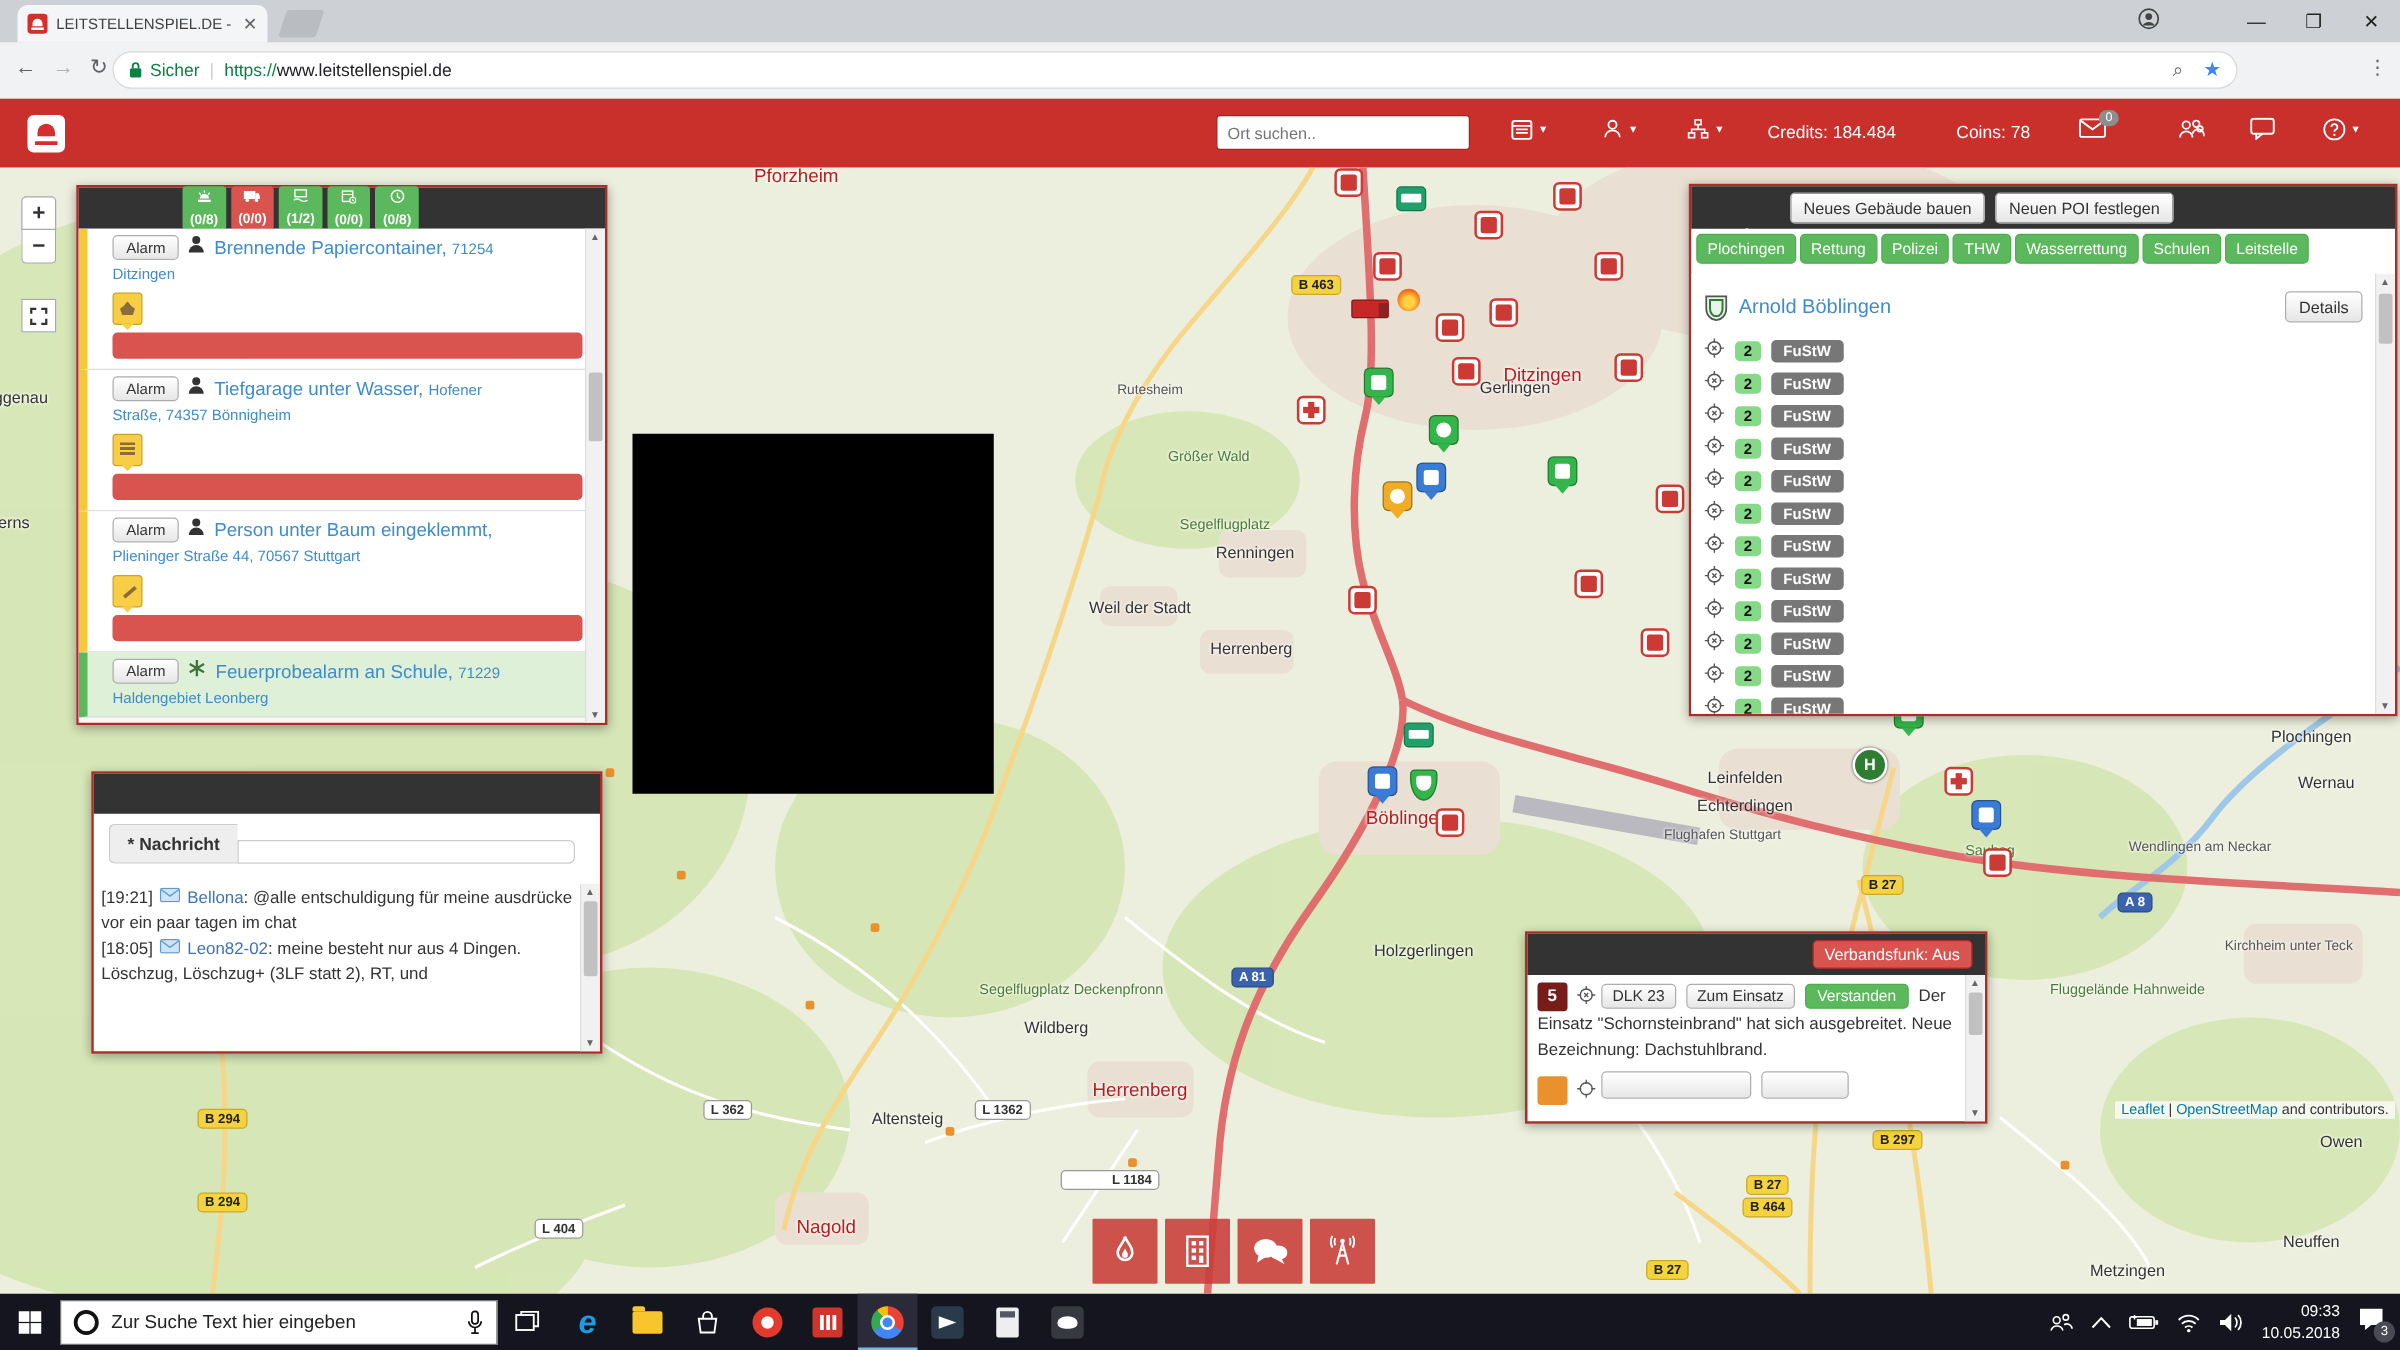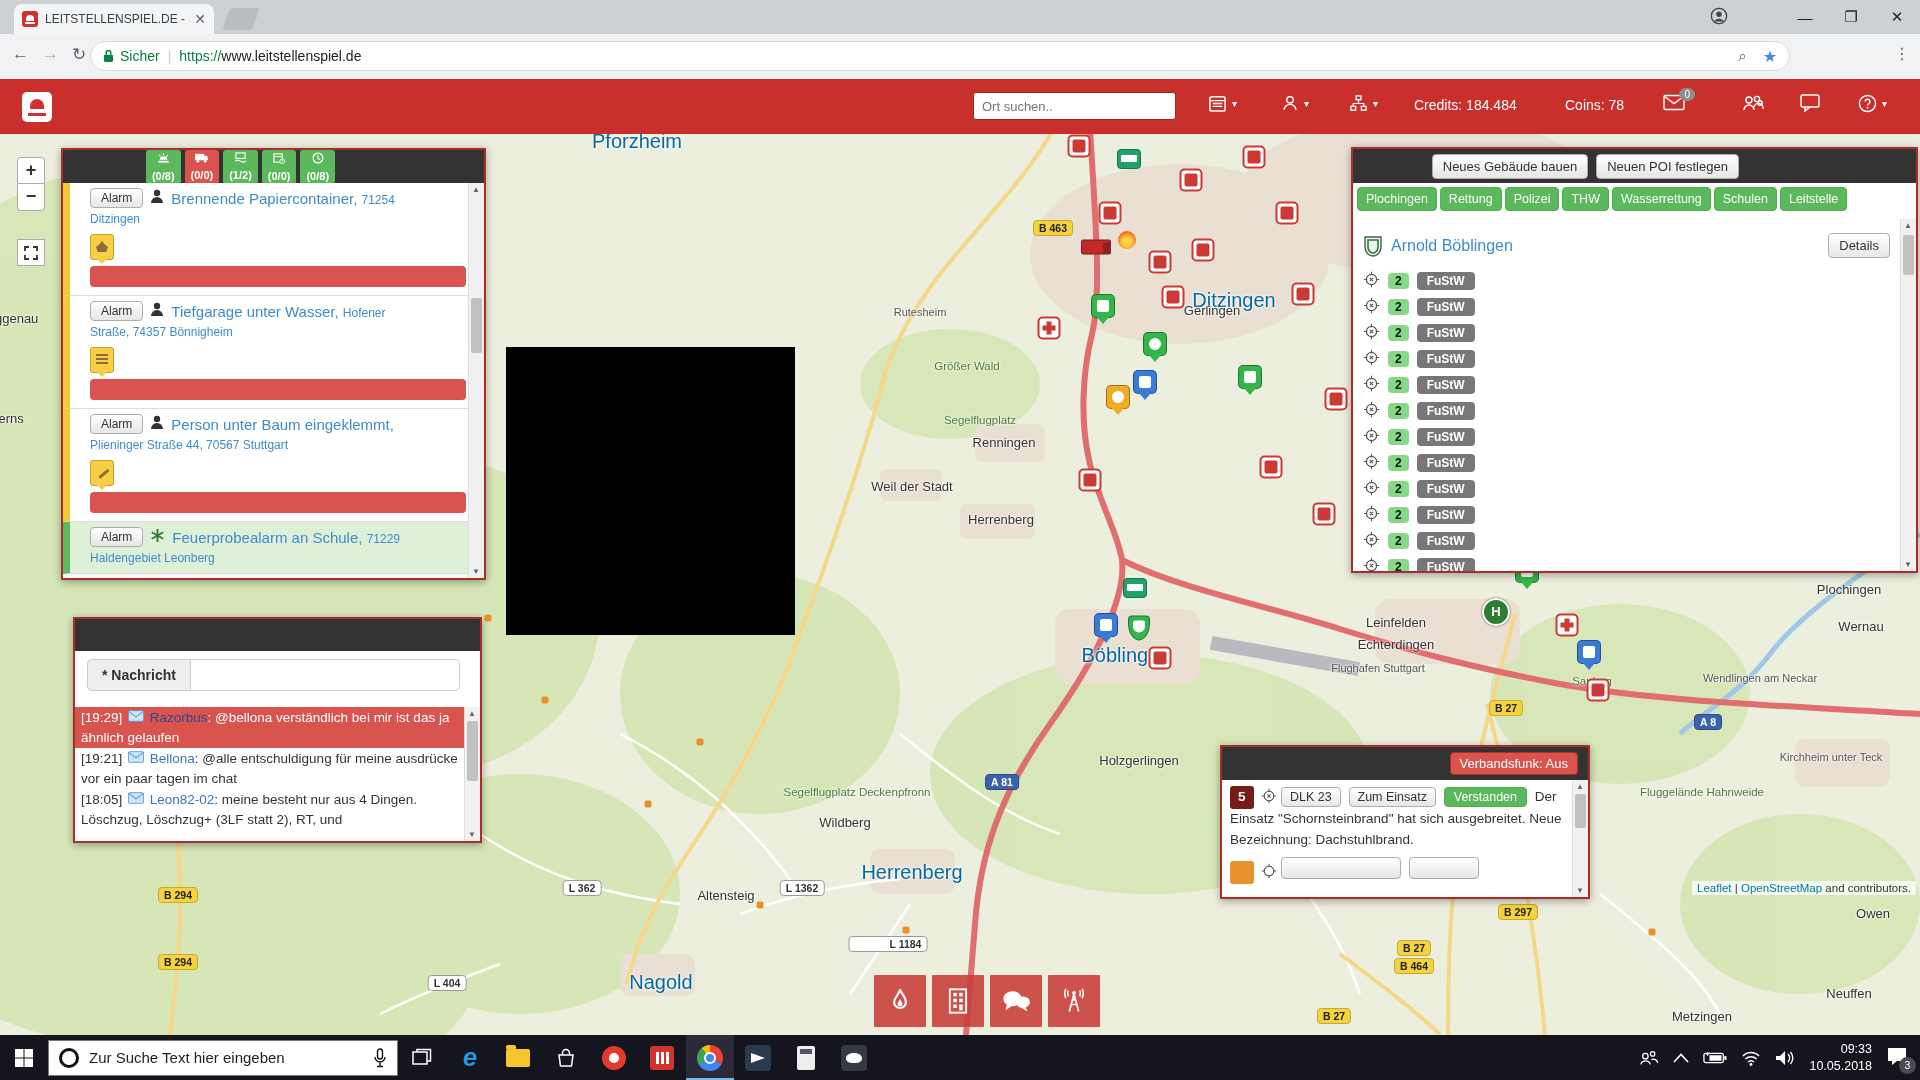--- a/index.html
+++ b/index.html
@@ -67,21 +67,21 @@
   .mbadge:after{content:"";position:absolute;left:50%;top:100%;transform:translateX(-50%);border:5px solid transparent;border-top-color:#f7ce46;}
   .mbadge i{position:absolute;left:5px;top:6px;width:12px;height:11px;background:#8a6d3b;
     clip-path:polygon(50% 0,75% 35%,100% 55%,85% 100%,15% 100%,0 55%,25% 35%);}
   .mbadge.lines i{clip-path:none;background:linear-gradient(#8a6d3b 2px,transparent 2px,transparent 4px,#8a6d3b 4px,#8a6d3b 6px,transparent 6px,transparent 8px,#8a6d3b 8px,#8a6d3b 10px,transparent 10px);}
   .mbadge.wrench i{clip-path:none;background:none;border-bottom:3px solid #8a6d3b;transform:rotate(-40deg);height:6px;}
   .mbar{height:21px;background:#d9534f;border-radius:4px;margin-top:6px;margin-right:8px;}
   .personic{color:#333;}
   
   #chat{left:73px;top:617px;width:405px;height:222px;}
   #chat .phead{height:32px;}
-  #chat-inputrow{display:flex;margin:8px 20px 6px 12px;}
+  #chat-inputrow{display:flex;margin:8px 20px 6px 12px;align-items:flex-end;}
   #chat-label{background:#eee;border:1px solid #ccc;border-right:none;border-radius:5px 0 0 5px;font-size:14px;font-weight:bold;color:#333;padding:7px 14px;white-space:nowrap;}
   #chat-input{flex:1;border:1px solid #ccc;border-radius:0 5px 5px 0;font-family:inherit;}
   #chat-msgs{position:absolute;left:0;top:88px;right:16px;bottom:2px;overflow:hidden;font-size:13.5px;line-height:1.45;}
   .msg{padding:1px 6px;color:#333;}
   .msg a{color:#3e73b9;}
   .msg .mtime{color:#333;}
   .msg.hl{background:#d9534f;color:#fff;}
   .msg.hl .mtime{color:#fff;}
   .msg.hl a{color:#2a4d8f;}
   .envic{color:#5b9bd5;margin:0 2px;}
@@ -106,21 +106,21 @@
   #funk-body{position:absolute;left:0;top:33px;right:16px;bottom:0;overflow:hidden;padding:6px 8px;font-size:13.5px;color:#333;line-height:1.55;}
   #funk-body .bdg{display:inline-block;background:#761c19;color:#fff;font-weight:bold;border-radius:3px;padding:1px 8px;margin-right:4px;}
   #funk-body .bdg.or{background:#e8912d;color:#fff;}
   .fbtn2{background:linear-gradient(#fff,#e6e6e6);border:1px solid #adadad;border-radius:4px;font-size:12.5px;color:#333;padding:2px 8px;font-family:inherit;margin-right:4px;}
   .ackbtn{background:#5cb85c;border:1px solid #4cae4c;color:#fff;border-radius:4px;font-size:12.5px;padding:2px 9px;font-family:inherit;margin-right:4px;}
   
   #map{position:absolute;left:0;top:134px;width:1920px;height:901px;overflow:hidden;}
   #roads{position:absolute;left:0;top:0;}
   #map-labels{position:absolute;left:0;top:0;width:1920px;height:1080px;z-index:3;pointer-events:none;}
   .mlabel{position:absolute;transform:translate(-50%,-50%);font-size:13px;color:#333;white-space:nowrap;text-shadow:0 0 3px #fff,0 0 3px #fff;}
-  .mlabel.big{font-size:20px;color:#0369a1;}
+  .mlabel.big{font-size:15px;color:#b91c1c;}
   .mlabel.nature{color:#4b7b38;font-size:11.5px;}
   .mlabel.small{font-size:11px;color:#555;text-align:right;}
   .shield{position:absolute;transform:translate(-50%,-50%);font-size:10.5px;font-weight:bold;border-radius:4px;padding:1px 5px;white-space:nowrap;}
   .shield.a{background:#3b63ad;color:#fff;border:1px solid #274b8e;}
   .shield.b{background:#f5d33e;color:#222;border:1px solid #c9a82c;}
   .shield.l{background:#fff;color:#333;border:1px solid #999;}
   #markers{position:absolute;left:0;top:0;width:1920px;height:1080px;z-index:4;}
   .mk{position:absolute;transform:translate(-50%,-50%);}
   .mk-red{width:19px;height:19px;background:#fff;border:2px solid #cc3a35;border-radius:5px;}
   .mk-red:after{content:"";position:absolute;inset:3px;background:#cc3a35;border-radius:2px;}
@@ -596,24 +596,20 @@
 
   <div id="chat" class="panel">
     <div class="phead" style="height:32px">
       <span class="ptitle">Chat</span>
     </div>
     <div id="chat-inputrow">
       <span id="chat-label">* Nachricht</span>
       <input id="chat-input" style="">
     </div>
     <div id="chat-msgs">
-        <div class="msg hl"><span class="mtime">[19:29] </span><span class="envic"><svg width="16" height="12" viewBox="0 0 18 13">
-              <rect x="0.5" y="0.5" width="17" height="12" rx="1.5" fill="#cfe4f7" stroke="#5b9bd5"></rect>
-              <path d="M1 1.5 L9 7.5 L17 1.5" fill="none" stroke="#5b9bd5" stroke-width="1.2"></path>
-            </svg></span><a> Razorbus</a><span>: @bellona verständlich bei mir ist das ja ähnlich gelaufen</span></div>
         <div class="msg"><span class="mtime">[19:21] </span><span class="envic"><svg width="16" height="12" viewBox="0 0 18 13">
               <rect x="0.5" y="0.5" width="17" height="12" rx="1.5" fill="#cfe4f7" stroke="#5b9bd5"></rect>
               <path d="M1 1.5 L9 7.5 L17 1.5" fill="none" stroke="#5b9bd5" stroke-width="1.2"></path>
             </svg></span><a> Bellona</a><span>: @alle entschuldigung für meine ausdrücke vor ein paar tagen im chat</span></div>
         <div class="msg"><span class="mtime">[18:05] </span><span class="envic"><svg width="16" height="12" viewBox="0 0 18 13">
               <rect x="0.5" y="0.5" width="17" height="12" rx="1.5" fill="#cfe4f7" stroke="#5b9bd5"></rect>
               <path d="M1 1.5 L9 7.5 L17 1.5" fill="none" stroke="#5b9bd5" stroke-width="1.2"></path>
             </svg></span><a> Leon82-02</a><span>: meine besteht nur aus 4 Dingen. Löschzug, Löschzug+ (3LF statt 2), RT, und</span></div>
       </div>
     <div class="sbar" style="top:88px;bottom:0">

